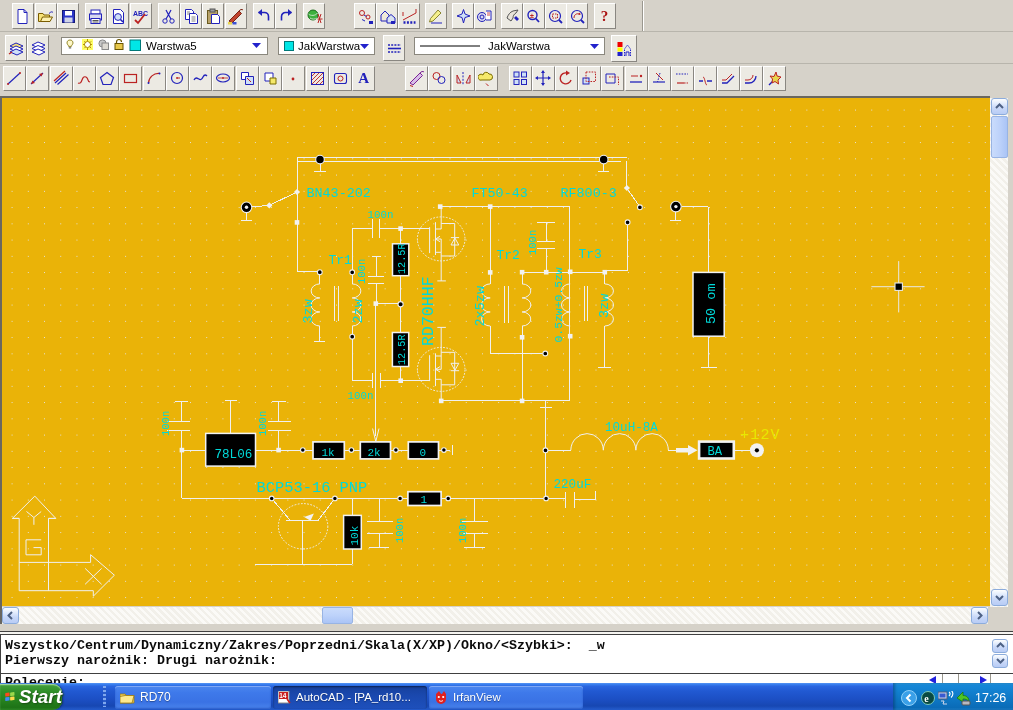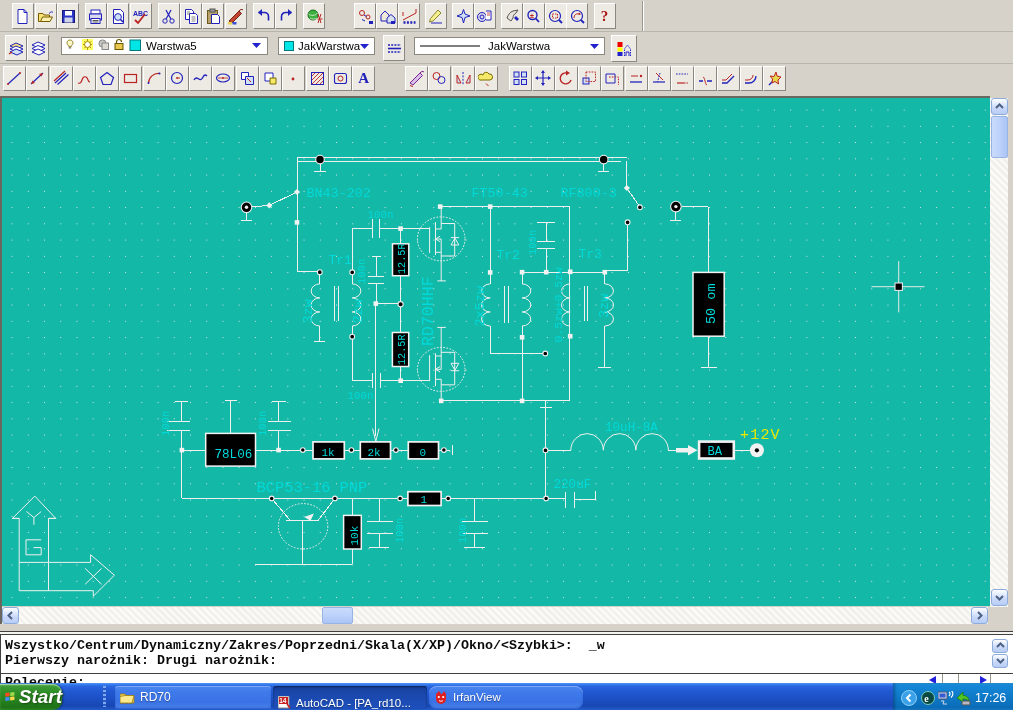--- a/index.html
+++ b/index.html
@@ -445,21 +445,21 @@
       </svg>
     </div>
 <div class="tbtn" style="left:763.1px;top:66px;width:23px;height:25px">
       <svg width="17" height="17" viewBox="0 0 17 17" fill="none" stroke="#2222bb" stroke-width="1">
         <path d="M9 9 3 15" stroke-width="1.4"></path>
         <path d="M10 2l1 4 4 1-3 3 .5 4-3.5-2.5L6 13l.5-4L4 6l4 .5z" fill="#e8d44c" stroke="#b22"></path>
       </svg>
     </div>
 <div class="abs" style="left:0;top:96px;width:990px;height:2px;background:#6a675f"></div>
 <div class="abs" style="left:0;top:96px;width:2px;height:528px;background:#6a675f"></div>
-<div class="abs" style="left:2px;top:98px;width:989px;height:508px;background:#14b8a6;overflow:hidden">
+<div class="abs" style="left:2px;top:98px;width:989px;height:508px;background:#eab308;overflow:hidden">
 <svg width="989" height="508" viewBox="2 98 989 508" style="position:absolute;left:0;top:0">
 <defs>
 <pattern id="grid" x="11.6" y="109.6" width="16.22" height="16.25" patternUnits="userSpaceOnUse">
             <rect x="0" y="0" width="1.2" height="1.2" fill="#e4e4e4" shape-rendering="crispEdges"></rect>
           </pattern>
 <g id="fet" stroke="#f0f0f0" stroke-width="1" fill="none">
 <ellipse cx="0" cy="0" rx="23.8" ry="22" stroke-dasharray="1.7 1.5"></ellipse>
 <path d="M-11.6 -11.7V14.2"></path>
 <path d="M-5.7 -16.7V16.1"></path>
 <path d="M-5.7 -9.9H0 M0 -9.9V-32.3"></path>
@@ -641,30 +641,30 @@
 <span style="color:#fff;font-size:19px;font-weight:bold;font-style:italic;margin-left:3px;text-shadow:1px 1px 2px #1a4a12;font-family:'Liberation Sans',sans-serif">Start</span>
     </div>
 <div class="abs" style="left:103px;top:686px;width:3px;height:21px;background:repeating-linear-gradient(180deg,#7fa8ee 0 2px,#2a5cc8 2px 4px)"></div>
 <div class="abs" style="left:115px;top:685.5px;width:156px;height:23px;background:linear-gradient(180deg,#4b86ee 0%,#3e79ea 30%,#3a72e4 70%,#4a84ec 100%);border-radius:3px;box-shadow:inset 0 1px 0 #7fa8f4,inset 0 -1px 2px #2a5cc8;display:flex;align-items:center;overflow:hidden">
       <svg width="15" height="13" style="margin-left:5px;flex:none">
         <path d="M0 3h5l1.5 1.5H14V12H0z" fill="#f7d65c" stroke="#9a7a10" stroke-width=".8"></path>
         <path d="M0 5.5 5 4.5h9L12 12H0z" fill="#fde98d" stroke="#9a7a10" stroke-width=".8"></path>
       </svg>
       <span style="color:#fff;font-size:12px;margin-left:5px;white-space:nowrap;text-shadow:0 1px 1px rgba(0,0,0,.35)">RD70</span>
     </div>
-<div class="abs" style="left:273px;top:685.5px;width:154px;height:23px;background:linear-gradient(180deg,#16409c,#1a48ae 40%,#1e50bc);border-radius:3px;box-shadow:inset 0 1px 2px rgba(0,0,0,.5);display:flex;align-items:flex-end;overflow:hidden">
+<div class="abs" style="left:273px;top:685.5px;width:154px;height:23px;background:linear-gradient(180deg,#16409c,#1a48ae 40%,#1e50bc);border-radius:3px;box-shadow:inset 0 1px 2px rgba(0,0,0,.5);display:flex;align-items:center;overflow:hidden">
       <svg width="13" height="13" style="margin-left:5px;flex:none">
         <rect x="0" y="0" width="11" height="12" fill="#fff" stroke="#888"></rect>
         <rect x="1" y="1" width="9" height="7" fill="#c91f1f"></rect>
         <text x="1.2" y="7" font-size="6.5" fill="#fff" font-family="Liberation Sans" font-weight="bold">14</text>
         <path d="M9 8l3 4" stroke="#c91f1f" stroke-width="1.6"></path>
       </svg>
       <span style="color:#fff;font-size:11.5px;margin-left:5px;white-space:nowrap;text-shadow:0 1px 1px rgba(0,0,0,.35)">AutoCAD - [PA_rd10...</span>
     </div>
-<div class="abs" style="left:429px;top:685.5px;width:154px;height:23px;background:linear-gradient(180deg,#4b86ee 0%,#3e79ea 30%,#3a72e4 70%,#4a84ec 100%);border-radius:8px;box-shadow:inset 0 1px 0 #7fa8f4,inset 0 -1px 2px #2a5cc8;display:flex;align-items:center;overflow:hidden">
+<div class="abs" style="left:429px;top:685.5px;width:154px;height:23px;background:linear-gradient(180deg,#4b86ee 0%,#3e79ea 30%,#3a72e4 70%,#4a84ec 100%);border-radius:3px;box-shadow:inset 0 1px 0 #7fa8f4,inset 0 -1px 2px #2a5cc8;display:flex;align-items:center;overflow:hidden">
       <svg width="14" height="13" style="margin-left:5px;flex:none">
         <path d="M2 3 5 0l2 3h1l2-3 2 3v5a5 5 0 0 1-10 0z" fill="#e02020"></path>
         <circle cx="4.8" cy="6" r="1.1" fill="#fff"></circle>
         <circle cx="9.2" cy="6" r="1.1" fill="#fff"></circle>
         <path d="M5 9.5c1.4 1 2.8 1 4 0" stroke="#fff" stroke-width=".9" fill="none"></path>
       </svg>
       <span style="color:#fff;font-size:11.5px;margin-left:5px;white-space:nowrap;text-shadow:0 1px 1px rgba(0,0,0,.35)">IrfanView</span>
     </div>
 <div class="abs" style="left:893px;top:683px;width:120px;height:27px;background:linear-gradient(180deg,#2a9ae0 0%,#1587d8 10%,#0f7ac8 50%,#0a6cb8 90%,#1b84d0 100%);box-shadow:inset 2px 0 3px rgba(0,0,40,.3)"></div>
 <svg class="abs" style="left:901px;top:690px" width="16" height="16">

